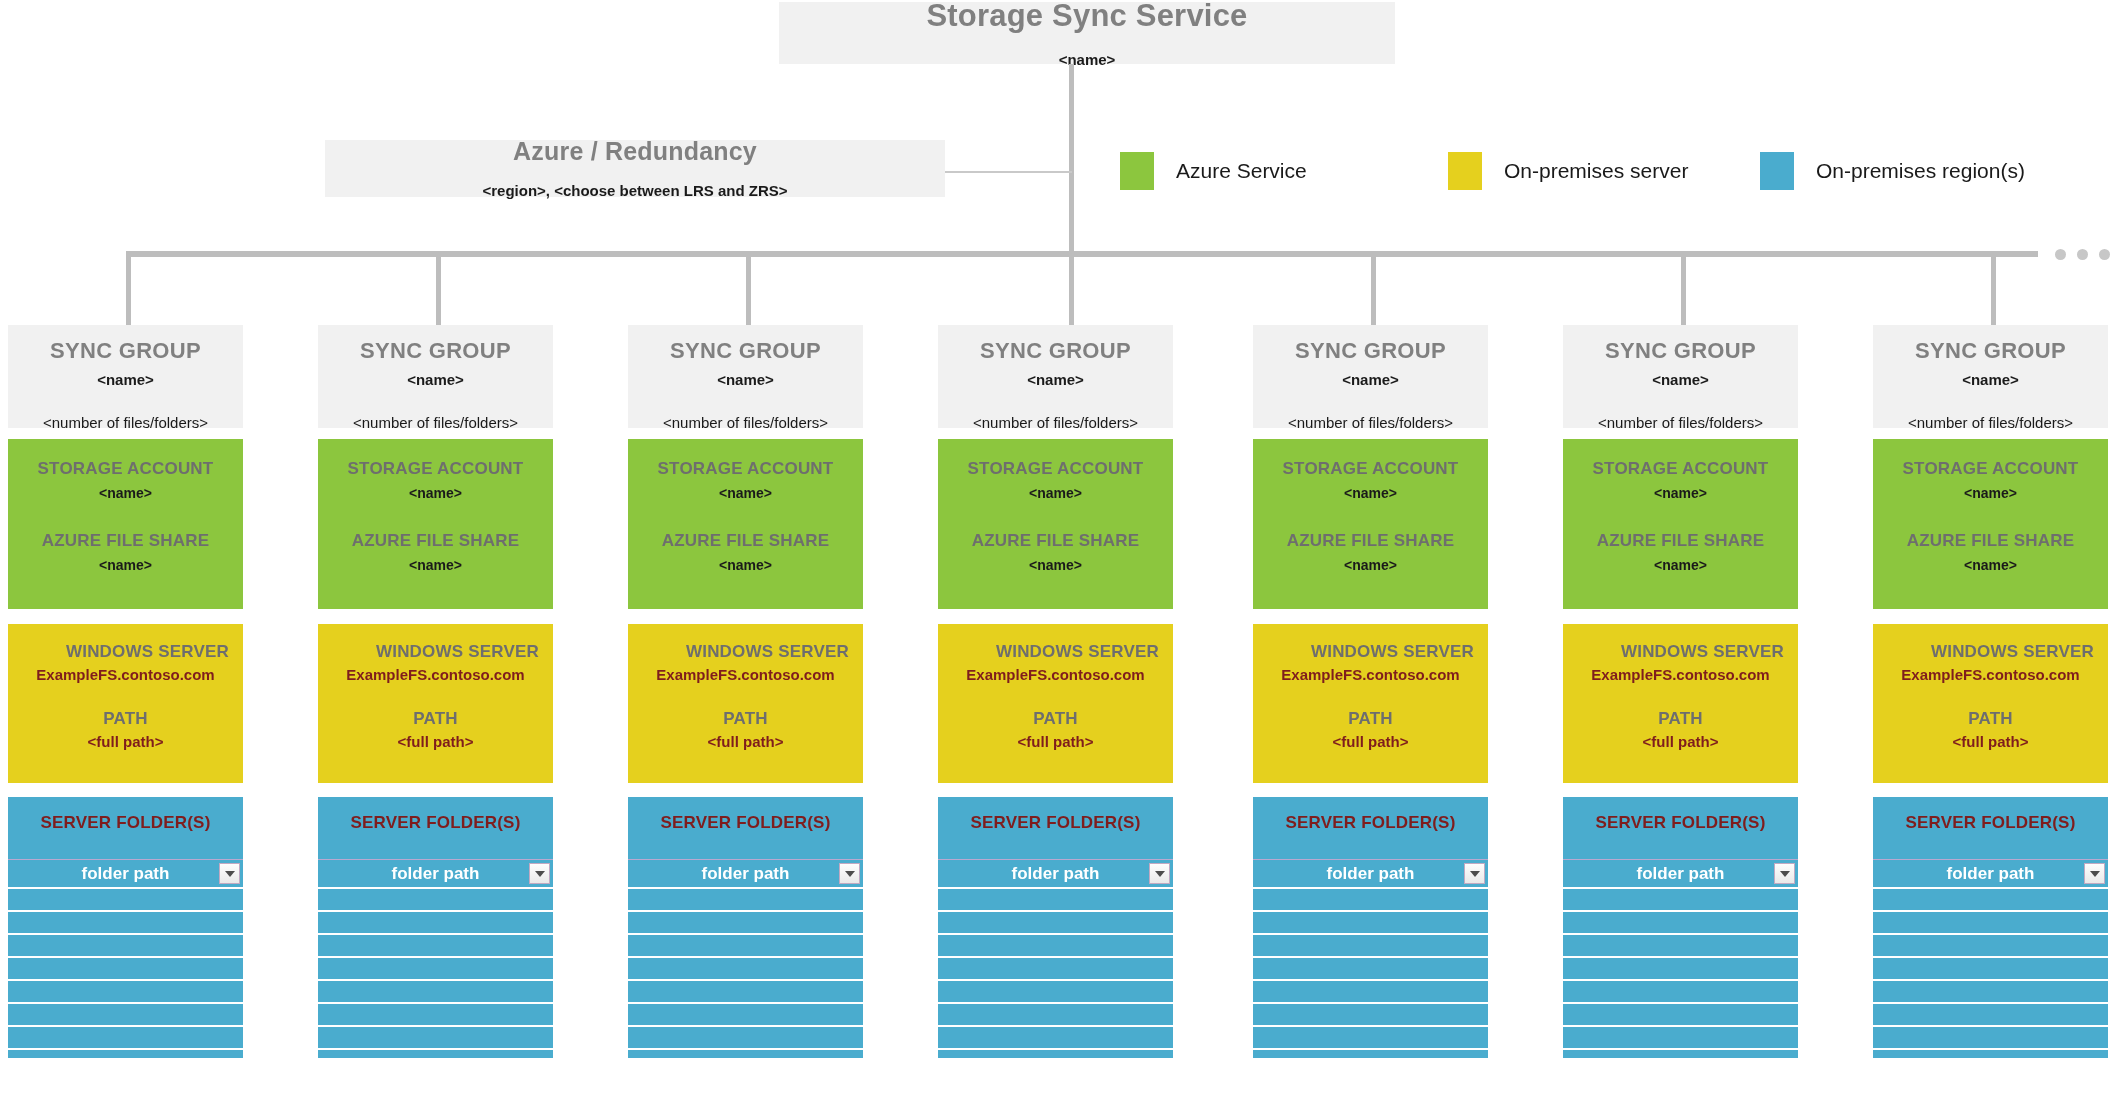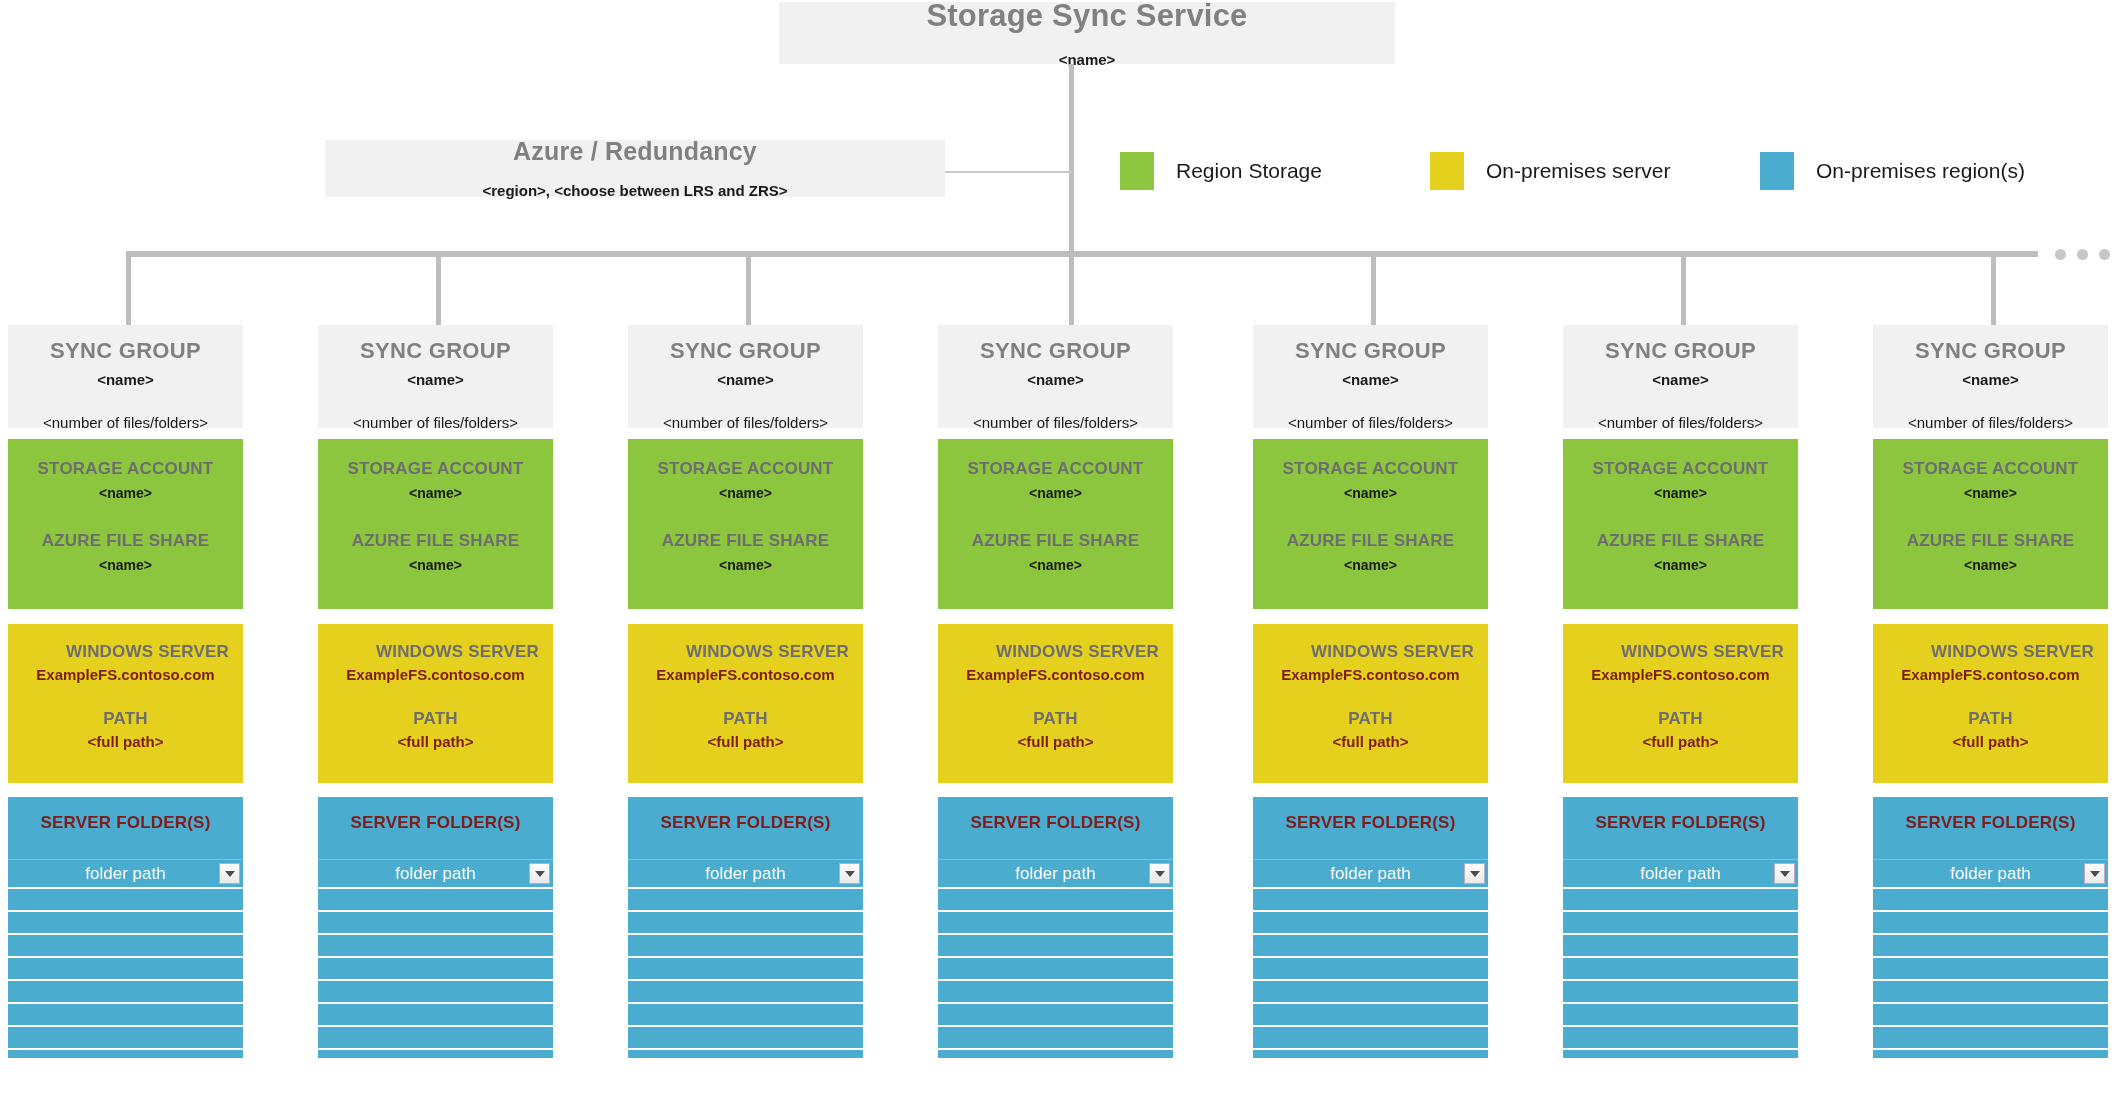--- a/index.html
+++ b/index.html
@@ -84,21 +84,21 @@
   .sg-folders .t{
     color:#7f1d1d;font-weight:bold;font-size:17px;letter-spacing:.2px;
     display:block;text-align:center;padding-top:16px;
   }
   .folder-select{
     position:absolute;left:0;top:62px;width:100%;height:28px;
     border-top:1px solid #b9a8cf;box-sizing:border-box;
     display:flex;align-items:center;justify-content:center;
   }
   .folder-select .val{
-    color:#ffffff;font-weight:normal;font-size:17px;
+    color:#ffffff;font-weight:bold;font-size:17px;
   }
   .folder-dd{
     position:absolute;right:3px;top:3px;width:21px;height:21px;
     background:linear-gradient(#fdfdfd,#e9e9e9);
     border:1px solid #c2a9c2;box-sizing:border-box;
     display:flex;align-items:center;justify-content:center;
   }
   .folder-dd i{
     display:block;width:0;height:0;border-left:5px solid transparent;
     border-right:5px solid transparent;border-top:6px solid #4c4c4c;
@@ -121,23 +121,23 @@
 <div class="gray-box" id="region-box">
   <div class="box-title">Azure / Redundancy</div>
   <div class="box-sub">&lt;region&gt;, &lt;choose between LRS and ZRS&gt;</div>
 </div>
 
 <div class="line-thin" style="left:945px;top:171px;width:127px;height:2px;"></div>
 
 <div id="legend">
   <div class="legend-item" style="left:0px;top:0px;">
     <span class="legend-swatch" style="background:#8cc63e;"></span>
-    <span class="legend-label">Region Storage</span>
-  </div>
-  <div class="legend-item" style="left:310px;top:0px;">
+    <span class="legend-label">Azure Service</span>
+  </div>
+  <div class="legend-item" style="left:328px;top:0px;">
     <span class="legend-swatch" style="background:#e5d01e;"></span>
     <span class="legend-label">On-premises server</span>
   </div>
   <div class="legend-item" style="left:640px;top:0px;">
     <span class="legend-swatch" style="background:#4aacce;"></span>
     <span class="legend-label">On-premises region(s)</span>
   </div>
 </div>
 
 <div class="line" style="left:126px;top:251px;width:1912px;height:6px;"></div>

